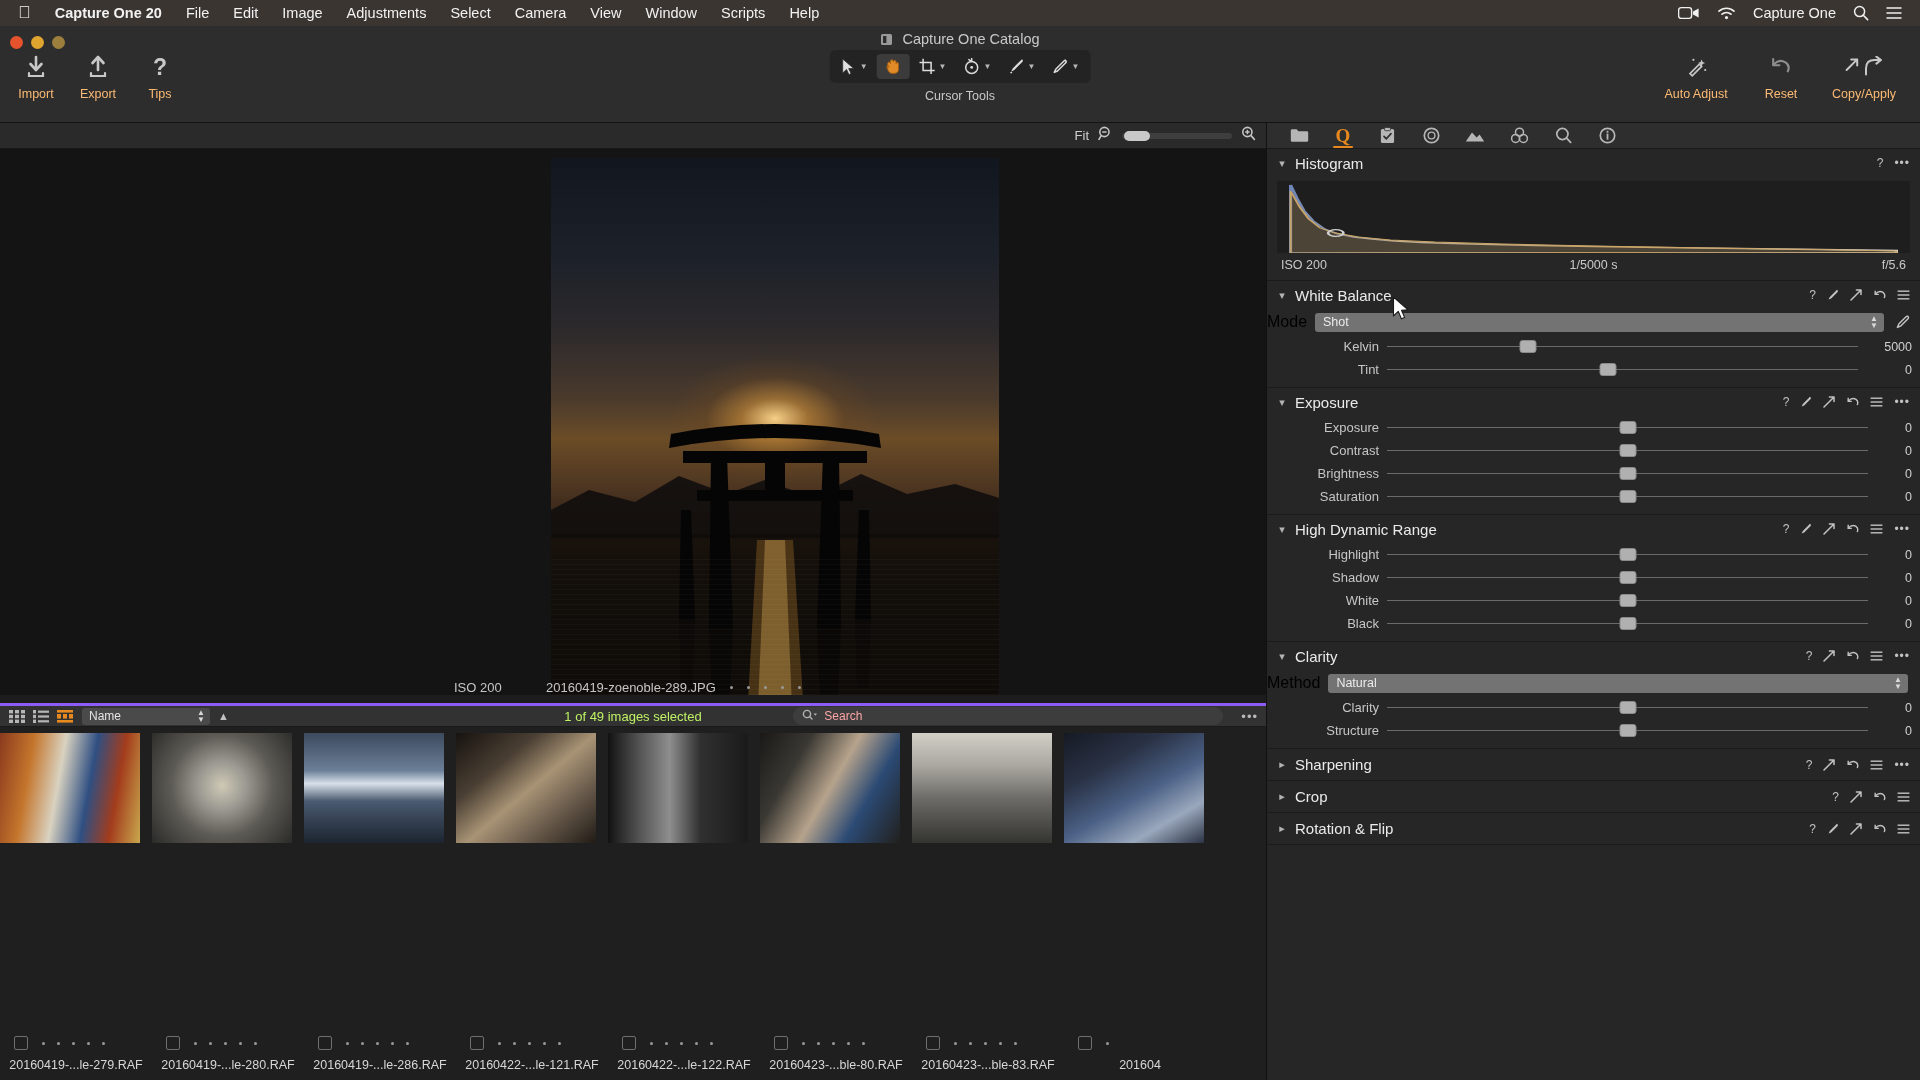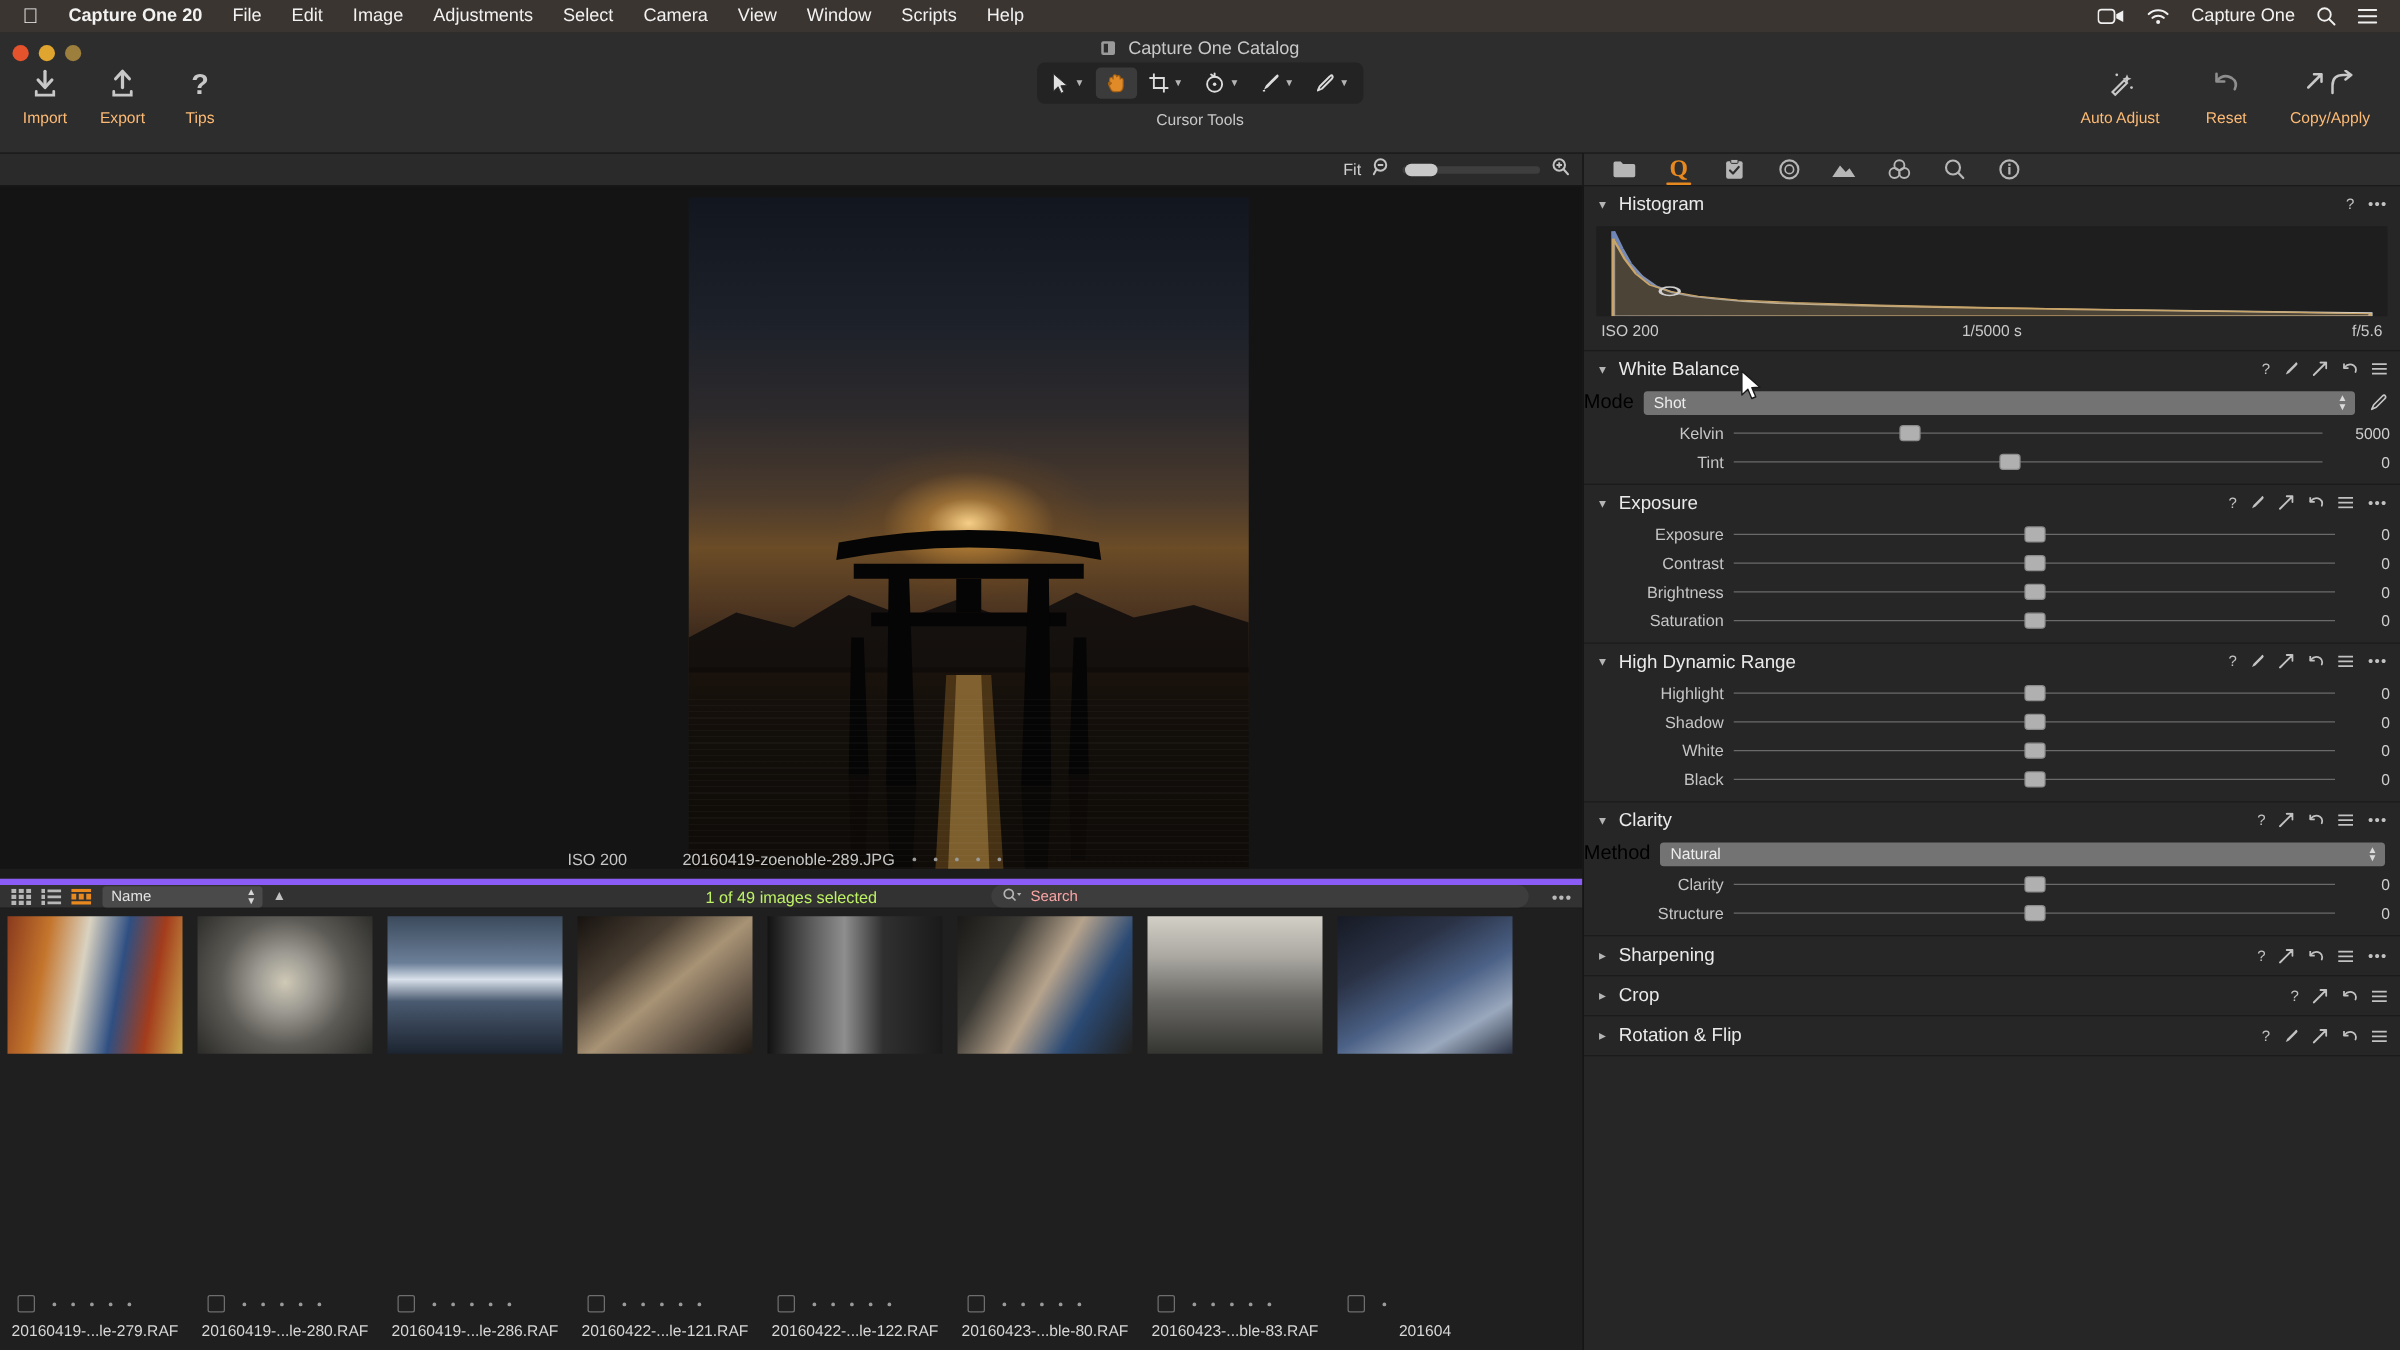--- a/index.html
+++ b/index.html
@@ -122,21 +122,21 @@
     gap: 0; font-size: 13px; color: #c6c6c6;
   }
   .vi-iso { position: absolute; left: 454px; }
   .vi-name { position: absolute; left: 546px; }
   .vi-dots { position: absolute; left: 730px; display: flex; gap: 14px; }
   .vi-dots i { width: 3px; height: 3px; background: #9a9a9a; border-radius: 50%; display:block; }
 
   
   .browserbar {
     position: absolute; top: 703px; left: 0; width: 1266px; height: 24px;
-    background: #323232; border-top: 5px solid #8b5cf6; border-bottom: 1px solid #1a1a1a;
+    background: #323232; border-top: 3px solid #8b5cf6; border-bottom: 1px solid #1a1a1a;
     display: flex; align-items: center; padding: 0 8px; gap: 8px;
   }
   .viewmode { display: flex; gap: 6px; align-items: center; }
   .vm { width: 18px; height: 15px; display:flex; align-items:center; justify-content:center; cursor: default;}
   .sortsel {
     position: relative; width: 128px; height: 17px; background: #4a4a4a;
     border-radius: 3px; font-size: 12px; color: #e3e3e3;
     display: flex; align-items: center; padding-left: 7px;
   }
   .sortsel .stepper { position: absolute; right: 5px; top: 1px; display: flex; flex-direction: column; line-height: 7px; font-size: 8px; color: #d8d8d8;}
@@ -149,21 +149,21 @@
   }
   .bb-more { margin-left: 10px; color: #b9b9b9; font-size: 13px; letter-spacing:1px;}
 
   
   .filmstrip {
     position: absolute; top: 727px; left: 0; width: 1266px; height: 353px;
     background: #1f1f1f; display: flex; overflow: hidden;
   }
   .thumb-cell {
     width: 152px; flex: 0 0 152px; position: relative;
-    display: flex; flex-direction: column; align-items: center;
+    display: flex; flex-direction: column; align-items: flex-start;
     padding-top: 6px;
   }
   .thumb-img {
     width: 140px; height: 110px; background: #2a2a2a; position: relative;
     background-size: cover; background-position: center;
   }
   .thumb-cell.selected .thumb-img {
     outline: 2px solid #f2f2f2; outline-offset: 3px;
   }
   .thumb-meta {

